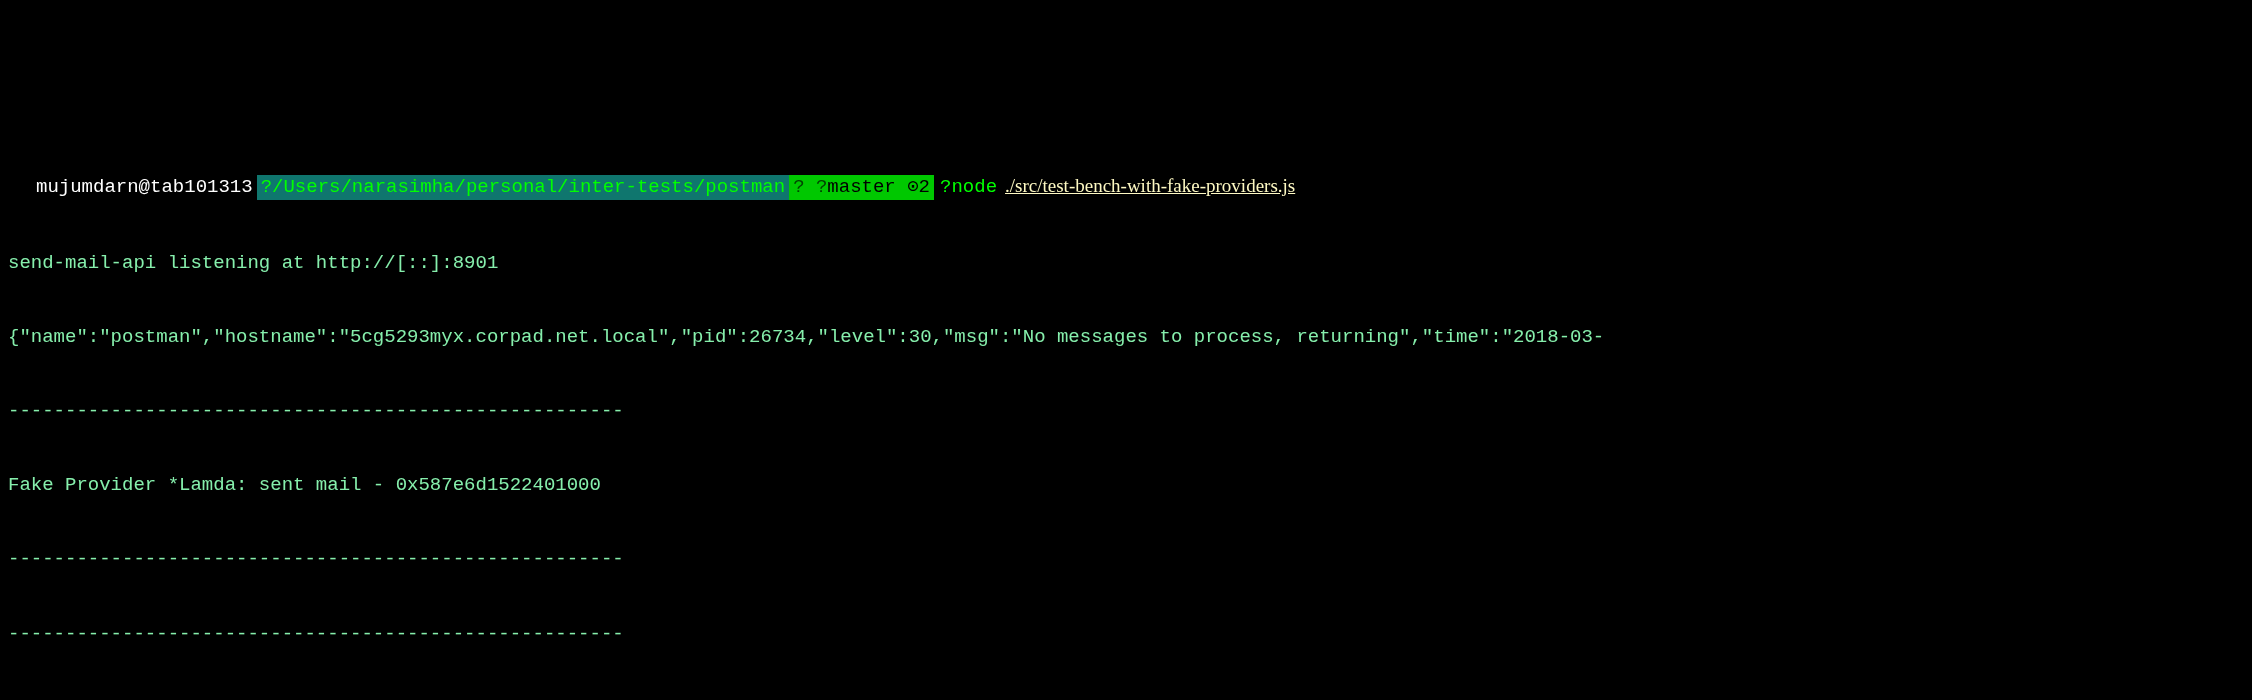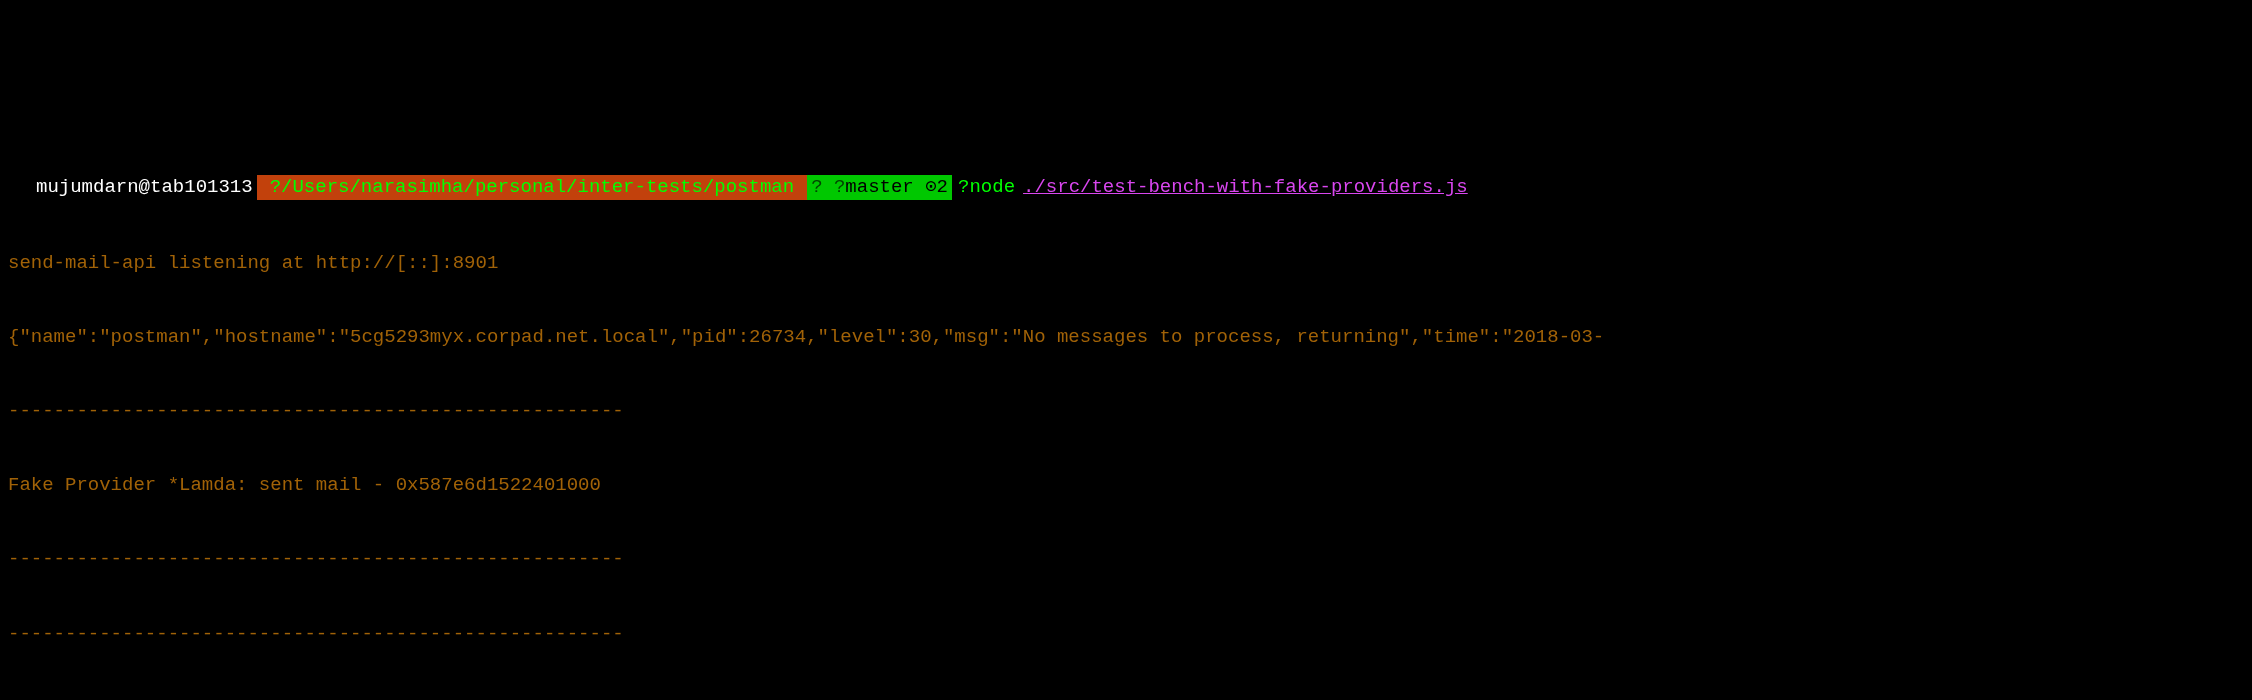--- a/index.html
+++ b/index.html
@@ -27,48 +27,49 @@
       align-items: baseline;
       margin-bottom: 2px;
     }
     .user-host {
       background: #000000;
       color: #ffffff;
       padding: 0 4px 0 28px;
       margin-top: 23px;
     }
     .path-box {
-      background: #c2410c;
+      background: #0f766e;
       color: #00ff00;
-      padding: 0 13px;
+      padding: 0 4px;
     }
     .branch-box {
       background: #00c800;
       color: #000000;
       padding: 0 4px;
       text-align: right;
     }
     .node-box {
       background: #000000;
       color: #00ff00;
       padding: 0 6px;
     }
     .cmd {
-      color: #d946ef;
+      color: #fef9c3;
       text-decoration: underline;
       padding-left: 2px;
+      font-family: Liberation Serif, serif;
     }
     .bracket-q {
       color: #00ff00;
     }
     .bracket-q.on-green {
       color: #004400;
     }
     .line {
-      color: #a16207;
+      color: #86efac;
     }
   </style>
 </head>
 <body>
 
 
 
 <div class="terminal">
   <div class="prompt-line">
     <span class="user-host">mujumdarn@tab101313</span>

